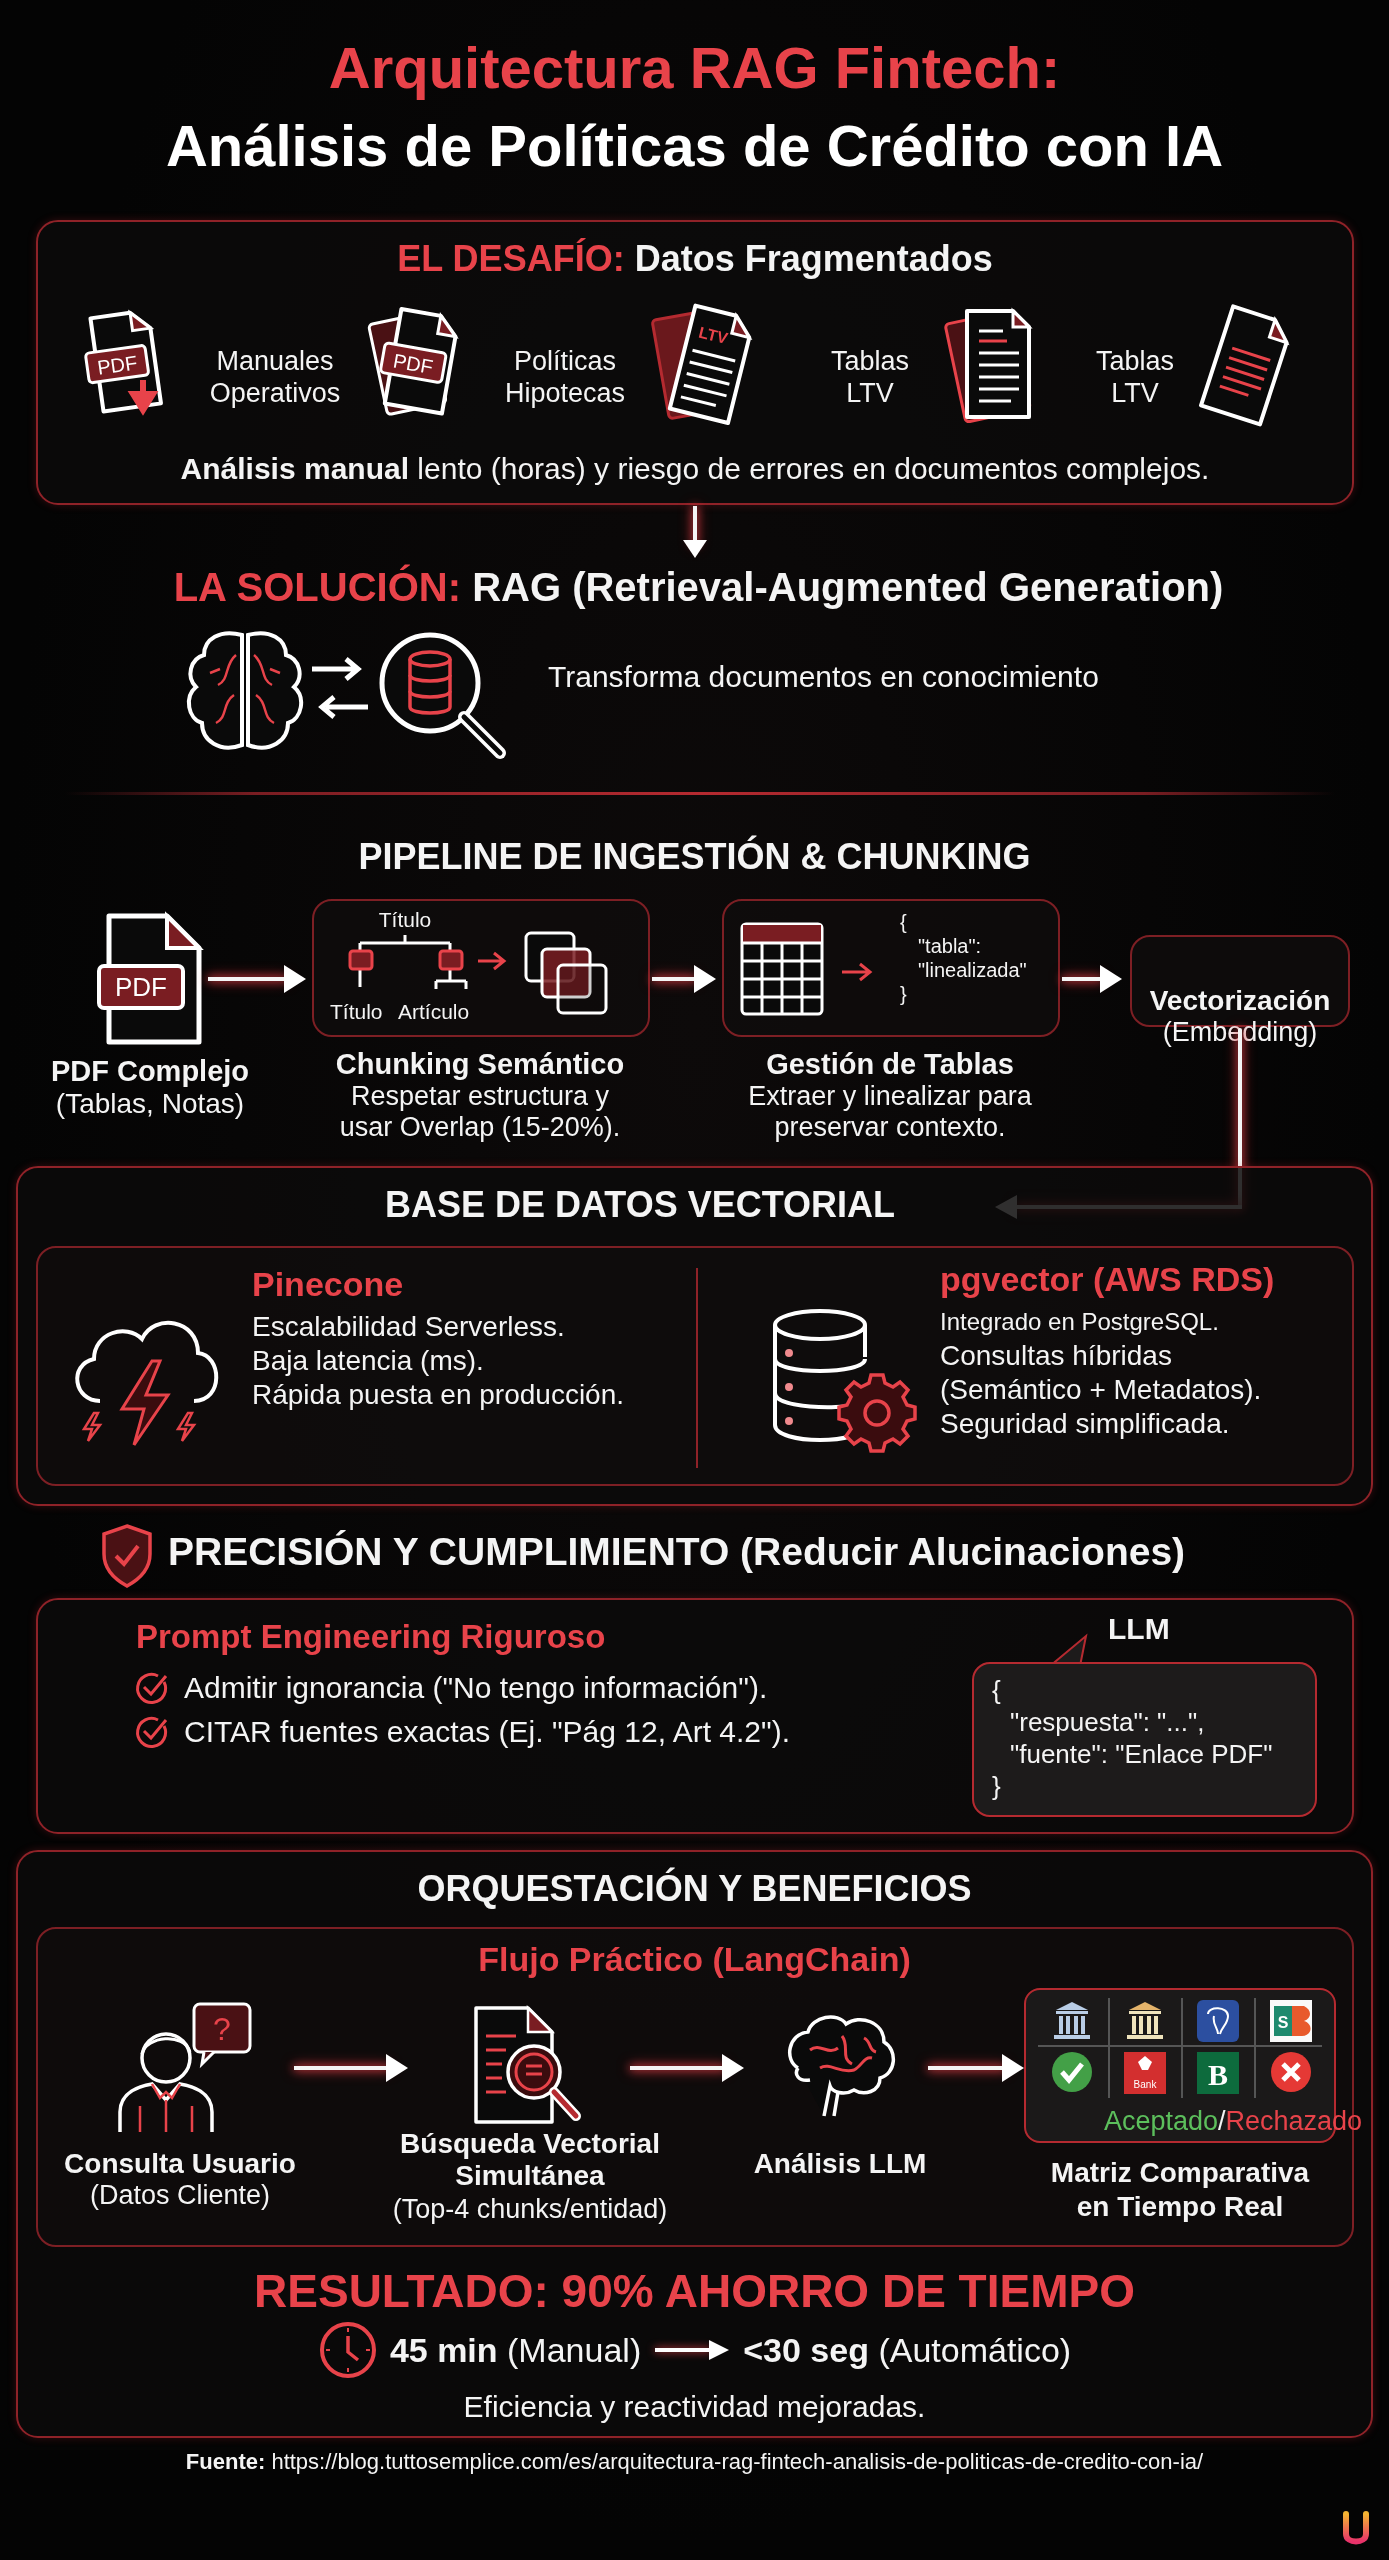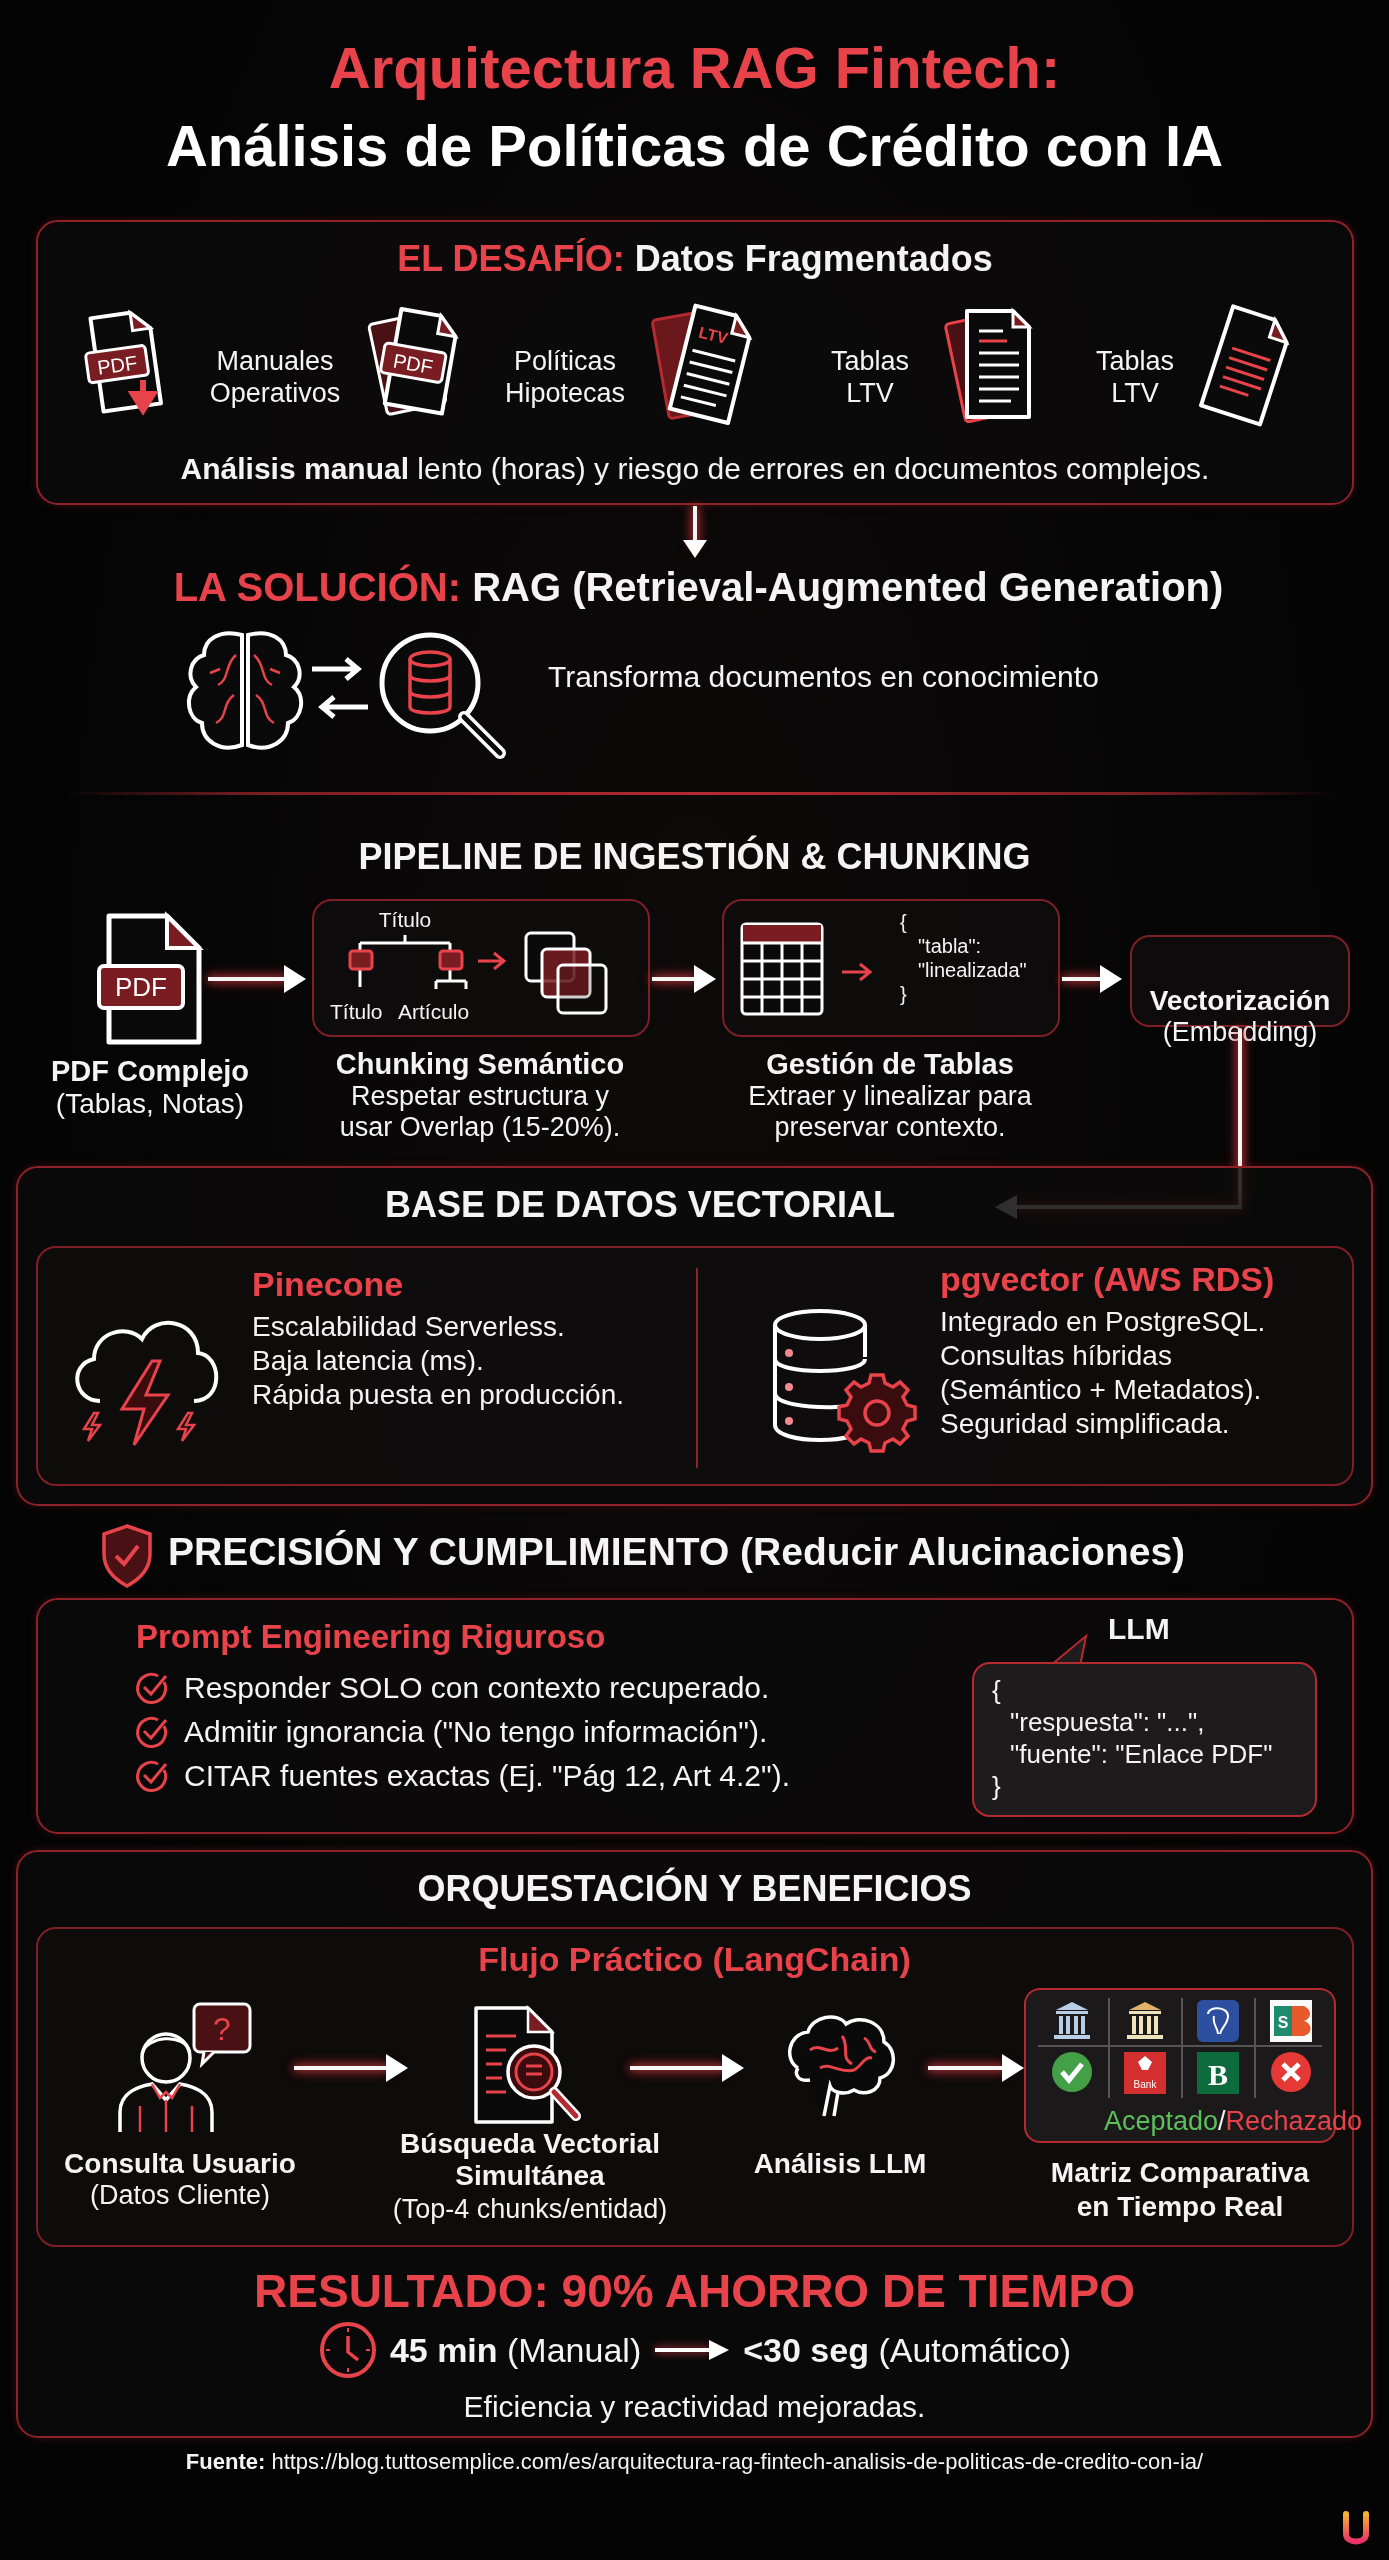--- a/index.html
+++ b/index.html
@@ -287,42 +287,35 @@
       <circle cx="24" cy="82" r="4"></circle>
       <circle cx="24" cy="116" r="4"></circle>
     </g>
   <g transform="translate(112 108)">
     <path d="M-6 -34 H6 L8 -26 L16 -22 L23 -27 L31 -19 L26 -12 L30 -4 L38 -2 V10 L30 12 L26 20 L31 27 L23 35 L16 30 L8 34 L6 42 H-6 L-8 34 L-16 30 L-23 35 L-31 27 L-26 20 L-30 12 L-38 10 V-2 L-30 -4 L-26 -12 L-31 -19 L-23 -27 L-16 -22 L-8 -26 Z" transform="translate(0 -4)" fill="#3a0c0e" stroke="#e8434a" stroke-width="3.5"></path>
     <circle cx="0" cy="0" r="12" fill="none" stroke="#e8434a" stroke-width="3.5"></circle>
   </g>
 </svg>
 <div class="abs" style="left:940px;top:1260px;">
   <div class="b red" style="font-size:34px;margin-bottom:6px;">pgvector (AWS RDS)</div>
-  <div style="font-size:28px;line-height:34px;">Integrado en PostgreSQL.</div>
+  <div style="font-size:24px;line-height:34px;">Integrado en PostgreSQL.</div>
   <div style="font-size:28px;line-height:34px;">Consultas híbridas</div>
   <div style="font-size:28px;line-height:34px;">(Semántico + Metadatos).</div>
   <div style="font-size:28px;line-height:34px;">Seguridad simplificada.</div>
 </div>
 
 <svg class="abs" style="left:100px;top:1524px" width="54" height="64" viewBox="0 0 54 64">
   <path d="M27 2 L50 10 V30 C50 46 38 56 27 62 C16 56 4 46 4 30 V10 Z" fill="#4a1114" stroke="#e8434a" stroke-width="3.5"></path>
   <path d="M16 32 L24 40 L38 22" fill="none" stroke="#e8434a" stroke-width="4"></path>
 </svg>
 <div class="abs h2" style="left:168px;top:1530px;font-size:39px;">PRECISIÓN Y CUMPLIMIENTO (Reducir Alucinaciones)</div>
 
 <div class="box" style="left:36px;top:1598px;width:1318px;height:236px;"></div>
 <div class="abs b red" style="left:136px;top:1618px;font-size:33px;">Prompt Engineering Riguroso</div>
 <div class="abs" style="left:134px;top:1666px;">
-  <div style="display:flex;align-items:center;height:44px;">
-    <svg width="36" height="36" viewBox="0 0 36 36" style="margin-right:14px">
-        <path d="M30 12 A14 14 0 1 1 24 6" fill="none" stroke="#e8434a" stroke-width="3"></path>
-        <path d="M10 17 L17 24 L32 6" fill="none" stroke="#e8434a" stroke-width="3"></path>
-      </svg>
-    <span style="font-size:30px;">Responder SOLO con contexto recuperado.</span>
-  </div>
   <div style="display:flex;align-items:center;height:44px;">
     <svg width="36" height="36" viewBox="0 0 36 36" style="margin-right:14px">
         <path d="M30 12 A14 14 0 1 1 24 6" fill="none" stroke="#e8434a" stroke-width="3"></path>
         <path d="M10 17 L17 24 L32 6" fill="none" stroke="#e8434a" stroke-width="3"></path>
       </svg>
     <span style="font-size:30px;">Admitir ignorancia ("No tengo información").</span>
   </div>
   <div style="display:flex;align-items:center;height:44px;">
     <svg width="36" height="36" viewBox="0 0 36 36" style="margin-right:14px">
         <path d="M30 12 A14 14 0 1 1 24 6" fill="none" stroke="#e8434a" stroke-width="3"></path>

